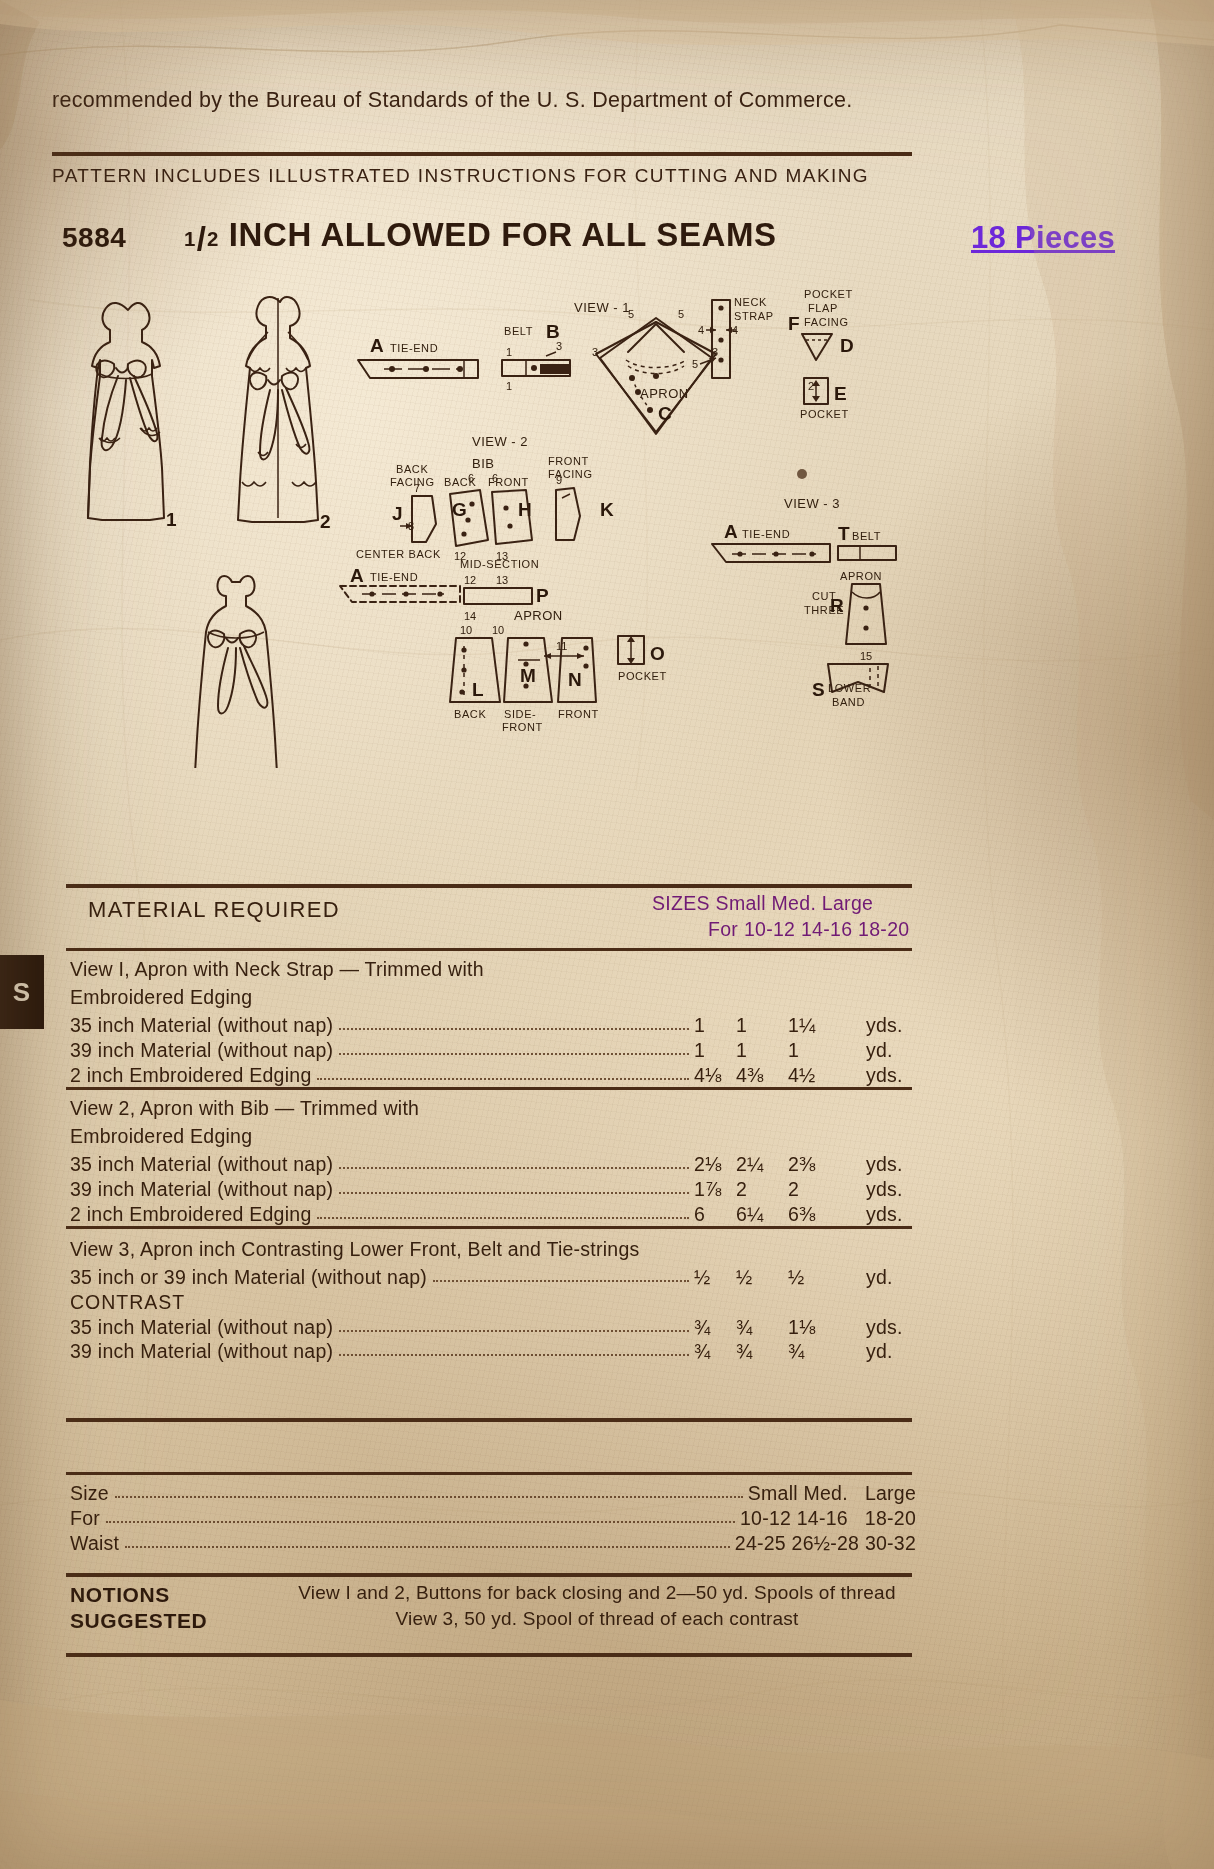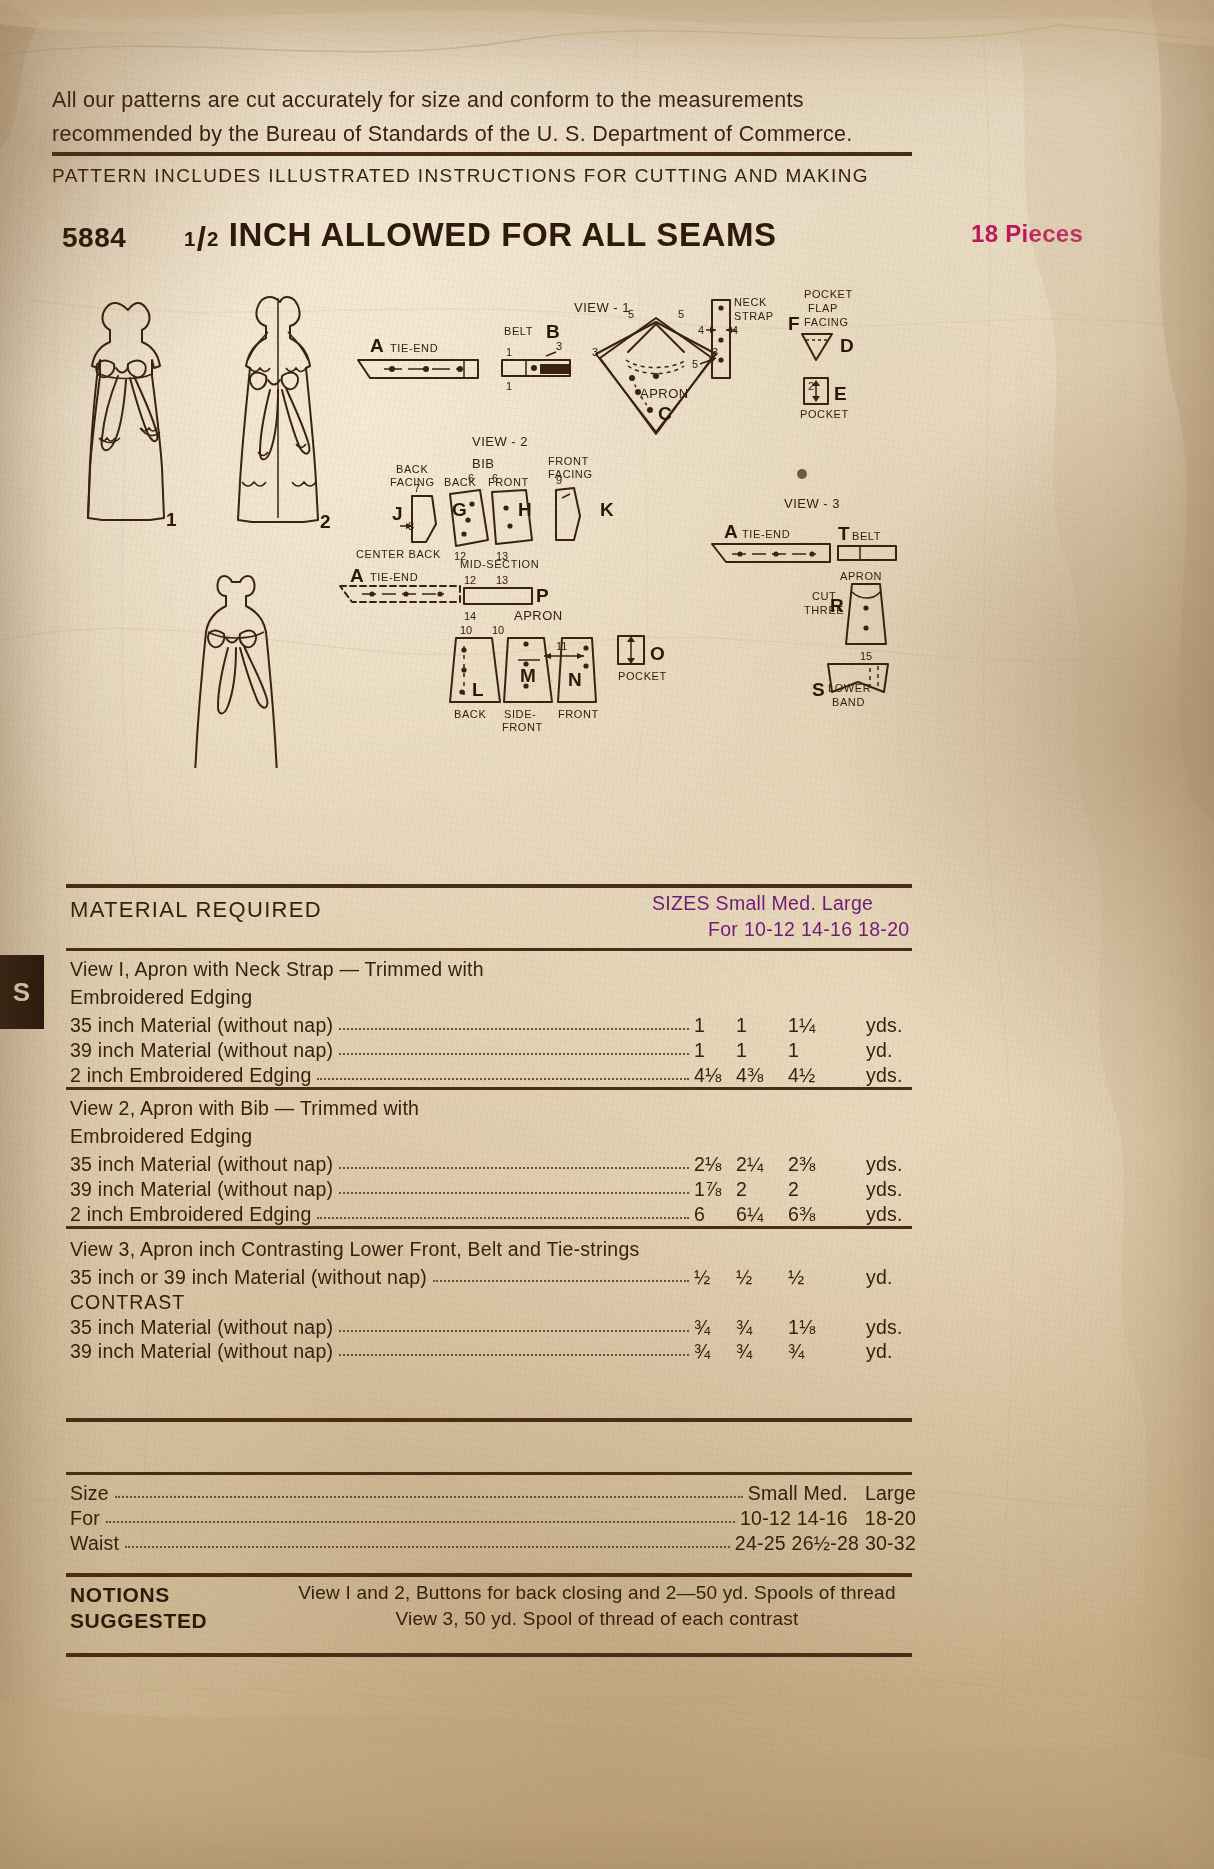--- a/index.html
+++ b/index.html
@@ -38,21 +38,21 @@
   }
   .blk{position:absolute;}
   .hr{position:absolute;background:#4a2c17;}
   .hr.thick{height:4px;}
   .hr.med{height:3px;}
   
   .t-intro{font-size:21.5px;letter-spacing:.3px;line-height:34px;color:#3a2213;}
   .t-caps{font-size:19px;letter-spacing:1.4px;color:#3a2213;}
   .t-big{font-size:33px;font-weight:700;letter-spacing:.6px;color:#2e1a0d;}
   .t-num{font-size:28px;font-weight:700;letter-spacing:.5px;color:#2e1a0d;}
-  .t-pieces{font-size:24px;font-weight:700;letter-spacing:.3px;color:#be185d;}
+  .t-pieces{font-size:31px;font-weight:700;letter-spacing:.3px;color:#6d28d9;text-decoration:underline;}
   .t-sec{font-size:22px;letter-spacing:1.3px;color:#37200f;}
   .t-sec-b{font-size:23px;font-weight:700;letter-spacing:.9px;color:#2e1a0d;}
   .t-row{font-size:19.5px;letter-spacing:.25px;color:#37200f;white-space:nowrap;}
   .t-sz{font-size:19.5px;letter-spacing:.3px;color:#701a75;white-space:nowrap;}
   .t-not{font-size:19px;letter-spacing:.2px;color:#37200f;white-space:nowrap;}
   .t-notlab{font-size:21px;font-weight:700;letter-spacing:.6px;color:#2e1a0d;}
 
   .dots{
     flex:1 1 auto;
     border-bottom:2px dotted #5b3a20;
@@ -116,21 +116,20 @@
   </g>
   <g fill="#bb9e77" opacity=".35">
     <path d="M1150 0 C 1178 120, 1140 260, 1176 400 C 1206 520, 1160 660, 1190 800 L1214 820 L1214 0 Z"></path>
     <path d="M0 0 L0 150 C 26 120, 14 60, 40 22 Z"></path>
   </g>
 </svg>
 
 <div id="sheet">
 
   <div class="blk t-intro" style="left:52px;top:83px;width:900px;">
-    <div>All our patterns are cut accurately for size and conform to the measurements</div>
     <div>recommended by the Bureau of Standards of the U. S. Department of Commerce.</div>
   </div>
 
   <div class="hr thick" style="left:52px;top:152px;width:860px;"></div>
 
   <div class="blk t-caps" style="left:52px;top:165px;width:900px;">PATTERN INCLUDES ILLUSTRATED INSTRUCTIONS FOR CUTTING AND MAKING</div>
 
   <div class="blk t-num" style="left:62px;top:222px;">5884</div>
 
   <div class="blk t-big" style="left:184px;top:216px;">
@@ -444,21 +443,21 @@
       <text class="lbl-b" x="772" y="428">S</text>
       <text class="lbl" x="788" y="424">LOWER</text>
       <text class="lbl" x="792" y="438">BAND</text>
     </g>
 
     <circle cx="762" cy="206" r="5" fill="#4a2c17" opacity=".75"></circle>
   </svg>
 
   <div class="hr thick" style="left:66px;top:884px;width:846px;"></div>
 
-  <div class="blk t-sec" style="left:70px;top:897px;">MATERIAL REQUIRED</div>
+  <div class="blk t-sec" style="left:88px;top:897px;">MATERIAL REQUIRED</div>
 
   <div class="blk t-sz" style="left:652px;top:892px;">
     <span>SIZES</span>
     <span>Small Med. Large</span>
   </div>
   <div class="blk t-sz" style="left:676px;top:918px;margin-left:32px;">
     <span>For</span>
     <span>10-12 14-16 18-20</span>
   </div>
 

